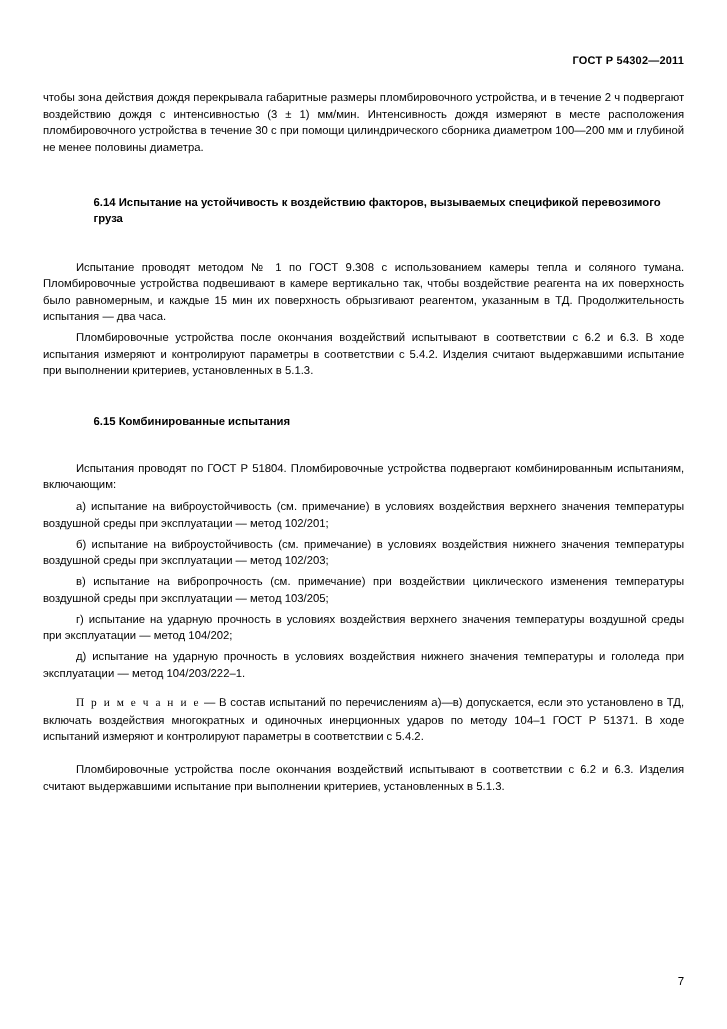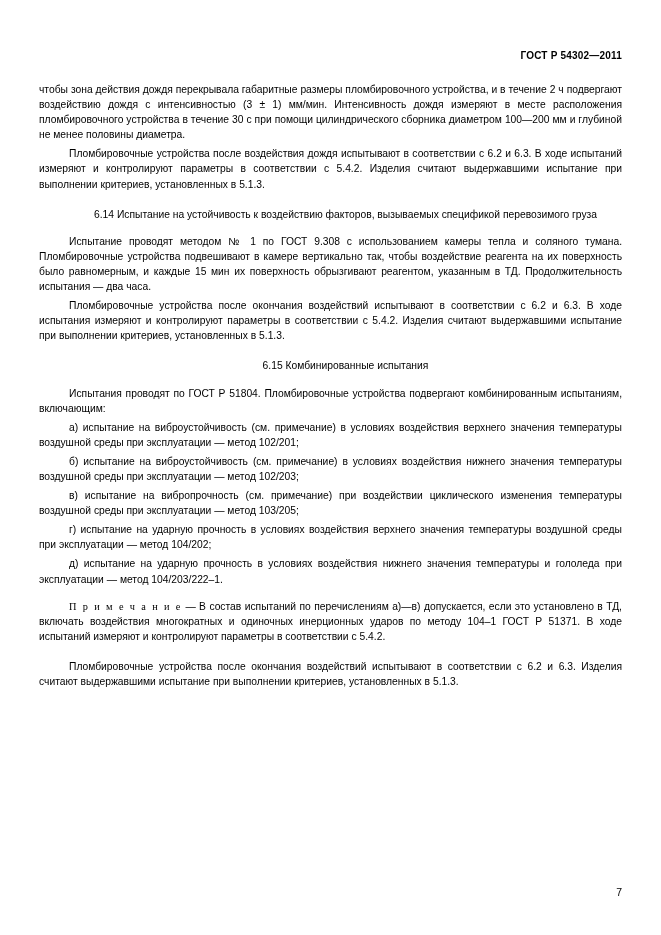--- a/index.html
+++ b/index.html
@@ -51,26 +51,25 @@
     text-indent: 30px;
   }
   p.noind {
     text-indent: 0;
   }
   .gap-sm { height: 4px; }
   .gap-md { height: 12px; }
   .gap-lg { height: 15px; }
   .heading {
     font-size: 10.3px;
-    font-weight: normal;
+    font-weight: bold;
     line-height: 15.1px;
-    margin: 0;
+    margin: 16px;
     text-indent: 0;
     padding-left: 30px;
-    text-align: center;
   }
   .spaced {
     letter-spacing: 1.6px;
     font-family: Liberation Serif, serif;
   }
   .pageno {
     position: absolute;
     right: 39px;
     bottom: 37px;
     font-size: 10.5px;
@@ -82,21 +81,20 @@
 <div class="page">
 
   <div class="header">ГОСТ Р 54302—2011</div>
 
   <div class="content">
 
     <p class="noind">чтобы зона действия дождя перекрывала габаритные размеры пломбировочного устройства, и в течение 2 ч подвергают воздействию дождя с интенсивностью (3 ± 1) мм/мин. Интенсивность дождя измеряют в месте расположения пломбировочного устройства в течение 30 с при помощи цилиндрического сборника диаметром 100—200 мм и глубиной не менее половины диаметра.</p>
 
     <div class="gap-sm"></div>
 
-    <p class="ind">Пломбировочные устройства после воздействия дождя испытывают в соответствии с 6.2 и 6.3. В ходе испытаний измеряют и контролируют параметры в соответствии с 5.4.2. Изделия считают выдержавшими испытание при выполнении критериев, установленных в 5.1.3.</p>
 
     <div class="gap-lg"></div>
 
     <div class="heading">6.14 Испытание на устойчивость к воздействию факторов, вызываемых спецификой перевозимого груза</div>
 
     <div class="gap-md"></div>
 
     <p class="ind">Испытание проводят методом № 1 по ГОСТ 9.308 с использованием камеры тепла и соляного тумана. Пломбировочные устройства подвешивают в камере вертикально так, чтобы воздействие реагента на их поверхность было равномерным, и каждые 15 мин их поверхность обрызгивают реагентом, указанным в ТД. Продолжительность испытания — два часа.</p>
 
     <div class="gap-sm"></div>

